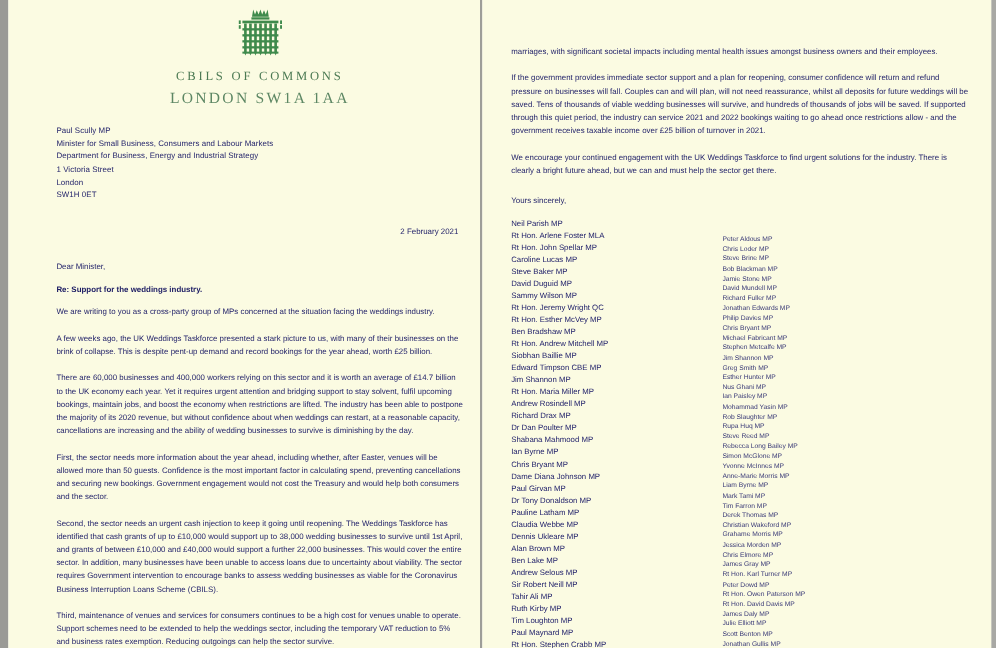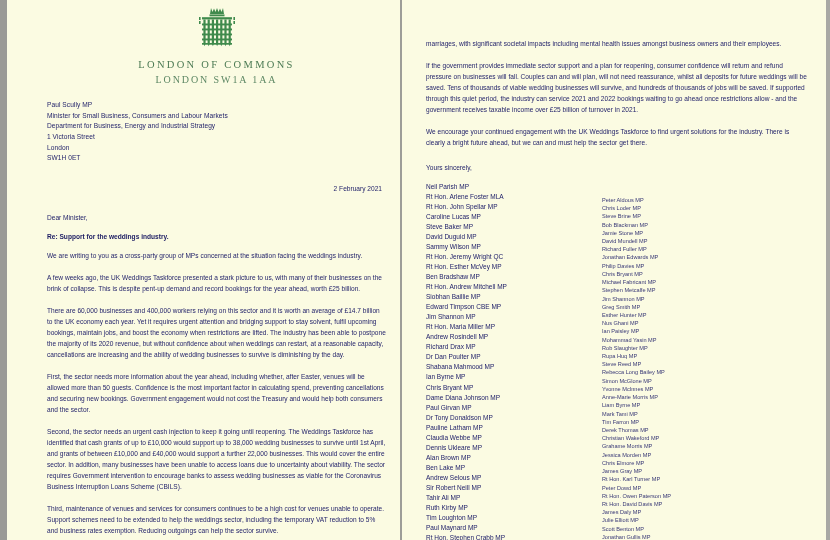--- a/index.html
+++ b/index.html
@@ -73,21 +73,21 @@
   .house-name {
     font-family: "Liberation Serif", serif;
     font-size: 10.5px;
     letter-spacing: 2.3px;
     color: #4c7a53;
     margin-top: 6px;
     white-space: nowrap;
   }
   .house-addr {
     font-family: "Liberation Serif", serif;
-    font-size: 10px;
+    font-size: 13px;
     letter-spacing: 1.9px;
     color: #5d8764;
     margin-top: 4px;
     white-space: nowrap;
   }
 
   
   .addr-block {
     margin-top: 15px;
     color: #24246b;
@@ -197,21 +197,21 @@
           <path d="M34.4 12.6 h2.2 v24 l-1.1 2.6 l-1.1 -2.6 Z"></path>
           <path d="M38.6 12.6 h2.2 v24 l-1.1 2.6 l-1.1 -2.6 Z"></path>
 
           <rect x="12" y="16.5" width="30" height="1.9"></rect>
           <rect x="12" y="21.5" width="30" height="1.9"></rect>
           <rect x="12" y="26.5" width="30" height="1.9"></rect>
           <rect x="12" y="31.5" width="30" height="1.9"></rect>
           <rect x="12" y="36" width="30" height="1.7"></rect>
         </g>
       </svg>
-      <div class="house-name">LONDON OF COMMONS</div>
+      <div class="house-name">CBILS OF COMMONS</div>
       <div class="house-addr">LONDON SW1A 1AA</div>
     </div>
 
     <div class="addr-block">
       <div>Paul Scully MP</div>
       <div>Minister for Small Business, Consumers and Labour Markets</div>
       <div>Department for Business, Energy and Industrial Strategy</div>
       <div>1 Victoria Street</div>
       <div>London</div>
       <div>SW1H 0ET</div>

